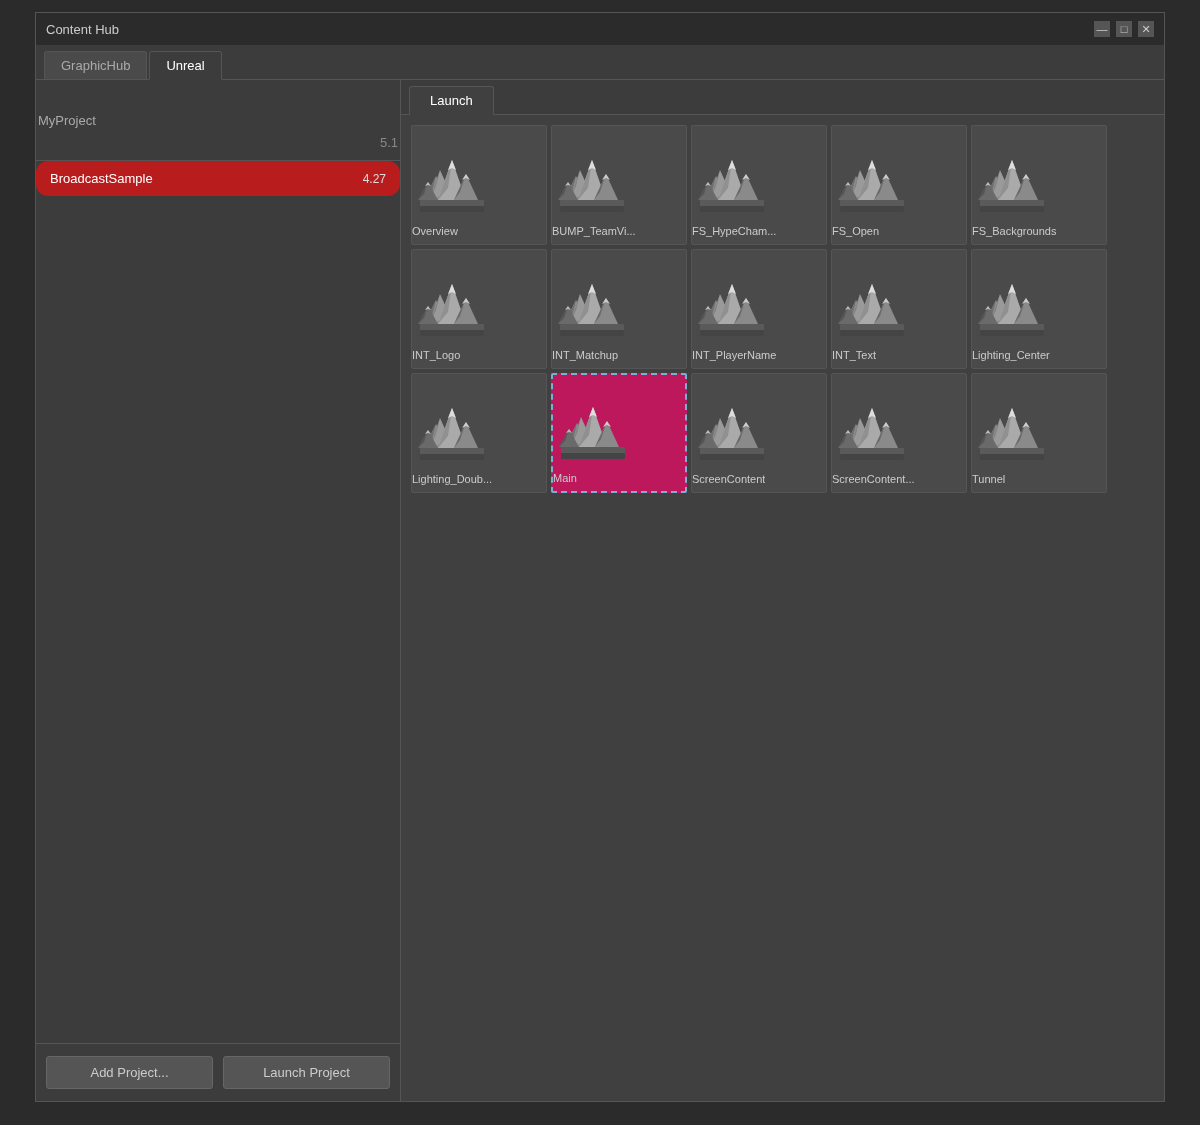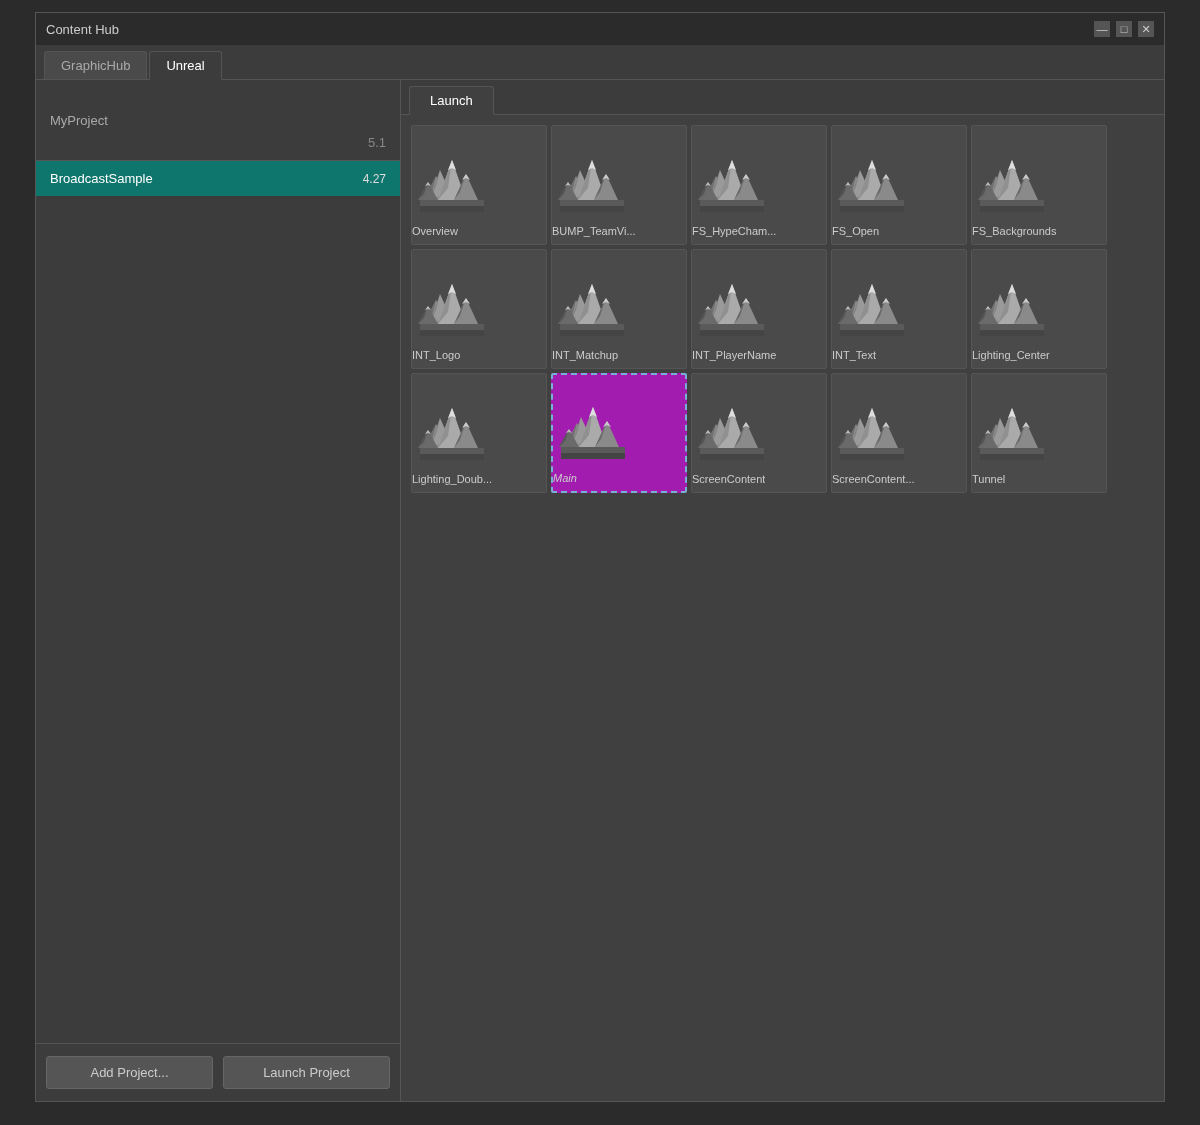--- a/index.html
+++ b/index.html
@@ -131,43 +131,44 @@
       border-right: 1px solid #555;
       display: flex;
       flex-direction: column;
       flex-shrink: 0;
     }
 
     .sidebar-header {
       display: flex;
       justify-content: space-between;
       align-items: center;
-      padding: 10px 14px;
+      padding: 10px 2px;
       color: #aaa;
       font-size: 13px;
       border-bottom: 1px solid #555;
     }
 
     .sidebar-version {
       color: #888;
       margin-top: 45px;
     }
 
     .sidebar-item {
       display: flex;
       justify-content: space-between;
       align-items: center;
       padding: 10px 14px;
       cursor: pointer;
       color: #ccc;
     }
 
     .sidebar-item.selected {
-      background: #0f766e;
+      background: #b91c1c;
       color: #fff;
+      border-radius: 12px;
     }
 
     .sidebar-item-name {
       font-size: 13px;
       font-weight: 500;
     }
 
     .sidebar-item-version {
       font-size: 12px;
       color: #aaa;
@@ -247,23 +248,22 @@
       display: flex;
       flex-direction: column;
       align-items: flex-start;
       justify-content: flex-end;
       cursor: pointer;
       padding-bottom: 6px;
       border-radius: 2px;
     }
 
     .grid-item.selected {
-      background: #a21caf;
+      background: #be185d;
       border: 2px dashed #7aafd4;
-      font-style: italic;
     }
 
     .grid-item-icon {
       width: 80px;
       height: 75px;
       margin-bottom: 4px;
       display: flex;
       align-items: center;
       justify-content: center;
     }

